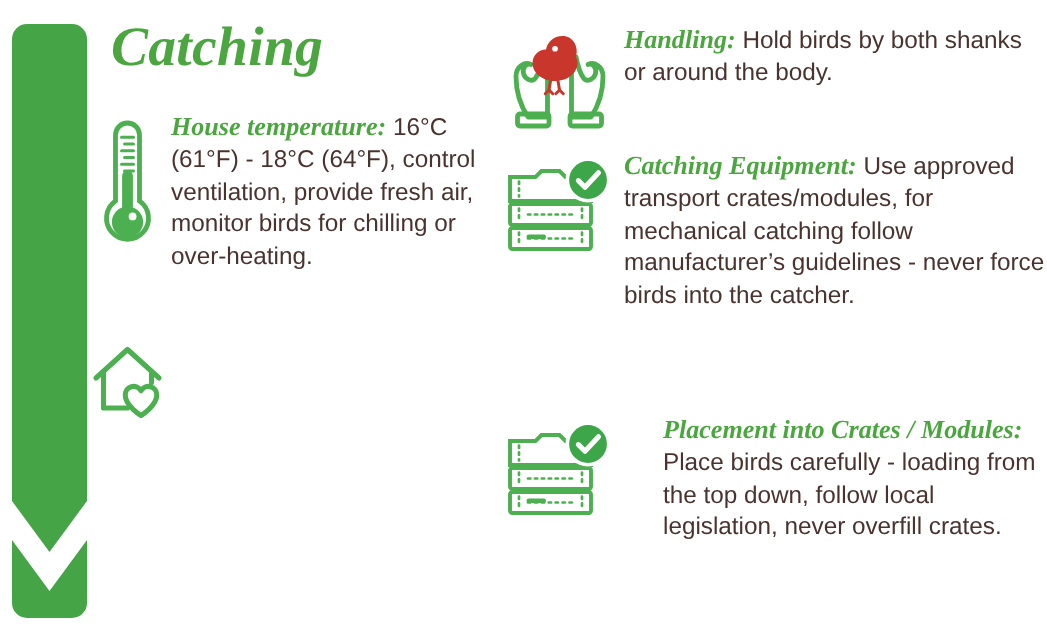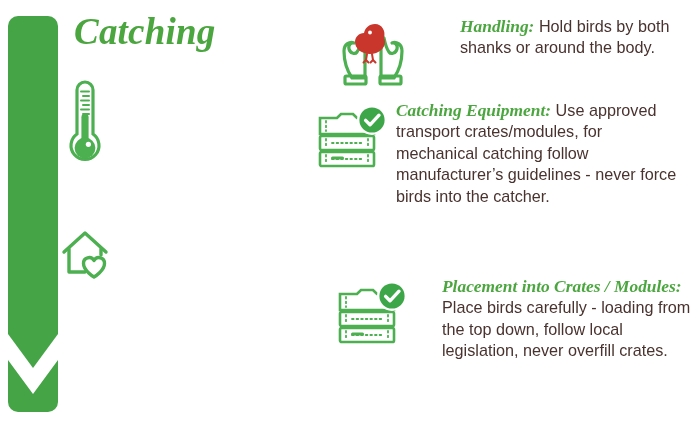--- a/index.html
+++ b/index.html
@@ -78,30 +78,30 @@
   #item-house-temperature { left: 62px; top: 74px;  width: 278px; }
   #item-house-temperature .item-icon { width: 46px; margin-right: 6px; margin-top: 4px; }
 
   #item-thinning { left: 60px; top: 222px; width: 282px; }
   #item-thinning .item-icon { width: 52px; margin-right: 2px; margin-top: 6px; }
 
   
   #item-handling { left: 336px; top: 16px; width: 362px; }
   #item-handling .item-icon { width: 74px; margin-right: 6px; margin-top: 4px; }
 
-  #item-catching-equipment { left: 316px; top: 100px; width: 362px; }
+  #item-catching-equipment { left: 336px; top: 100px; width: 362px; }
   #item-catching-equipment .item-icon { width: 74px; margin-right: 6px; margin-top: 6px; }
 
   #item-placement { left: 336px; top: 276px; width: 362px; }
   #item-placement .item-icon { width: 74px; margin-right: 6px; margin-top: 6px; }
 
   
   #item-house-temperature  .item-text { width: 224px; }
   #item-thinning           .item-text { width: 226px; }
-  #item-handling           .item-text { width: 278px; margin-left: 44px; }
+  #item-handling           .item-text { width: 278px; }
   #item-catching-equipment .item-text { width: 222px; }
   #item-placement          .item-text { width: 280px; margin-left: 26px; }
 </style>
 </head>
 <body>
 
 <div id="infographic">
 
   <div class="arrow-rail">
     <svg width="50" height="398" viewBox="0 0 50 398" xmlns="http://www.w3.org/2000/svg" aria-hidden="true">
@@ -147,20 +147,23 @@
         <g stroke="#4CAF50" stroke-width="2" stroke-linecap="round">
           <line x1="19" y1="13.5" x2="27" y2="13.5"></line>
           <line x1="21" y1="18" x2="27" y2="18"></line>
           <line x1="19" y1="22.5" x2="27" y2="22.5"></line>
           <line x1="21" y1="27" x2="27" y2="27"></line>
           <line x1="19" y1="31.5" x2="27" y2="31.5"></line>
           <line x1="21" y1="36" x2="27" y2="36"></line>
         </g>
       </svg>
     </span>
+    <div class="item-text">
+      <span class="lead">House temperature:</span><span> 16°C (61°F) - 18°C (64°F), control ventilation, provide fresh air, monitor birds for chilling or over-heating.</span>
+    </div>
   </div>
 
   <div class="item" id="item-thinning">
     <span class="item-icon">
       <svg width="52" height="52" viewBox="0 0 52 52" xmlns="http://www.w3.org/2000/svg" aria-hidden="true">
 
         <path d="M4,24 L25,5 L46,24" fill="none" stroke="#4CAF50" stroke-width="3.4" stroke-linecap="round" stroke-linejoin="round"></path>
         <path d="M9,21 V44 H25" fill="none" stroke="#4CAF50" stroke-width="3.4" stroke-linecap="round" stroke-linejoin="round"></path>
         <path d="M41,21 V27" fill="none" stroke="#4CAF50" stroke-width="3.4" stroke-linecap="round"></path>
 

